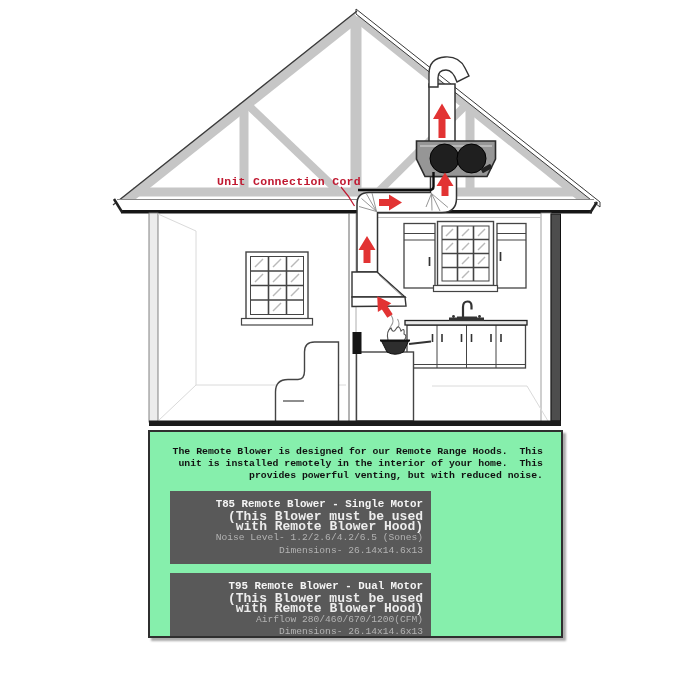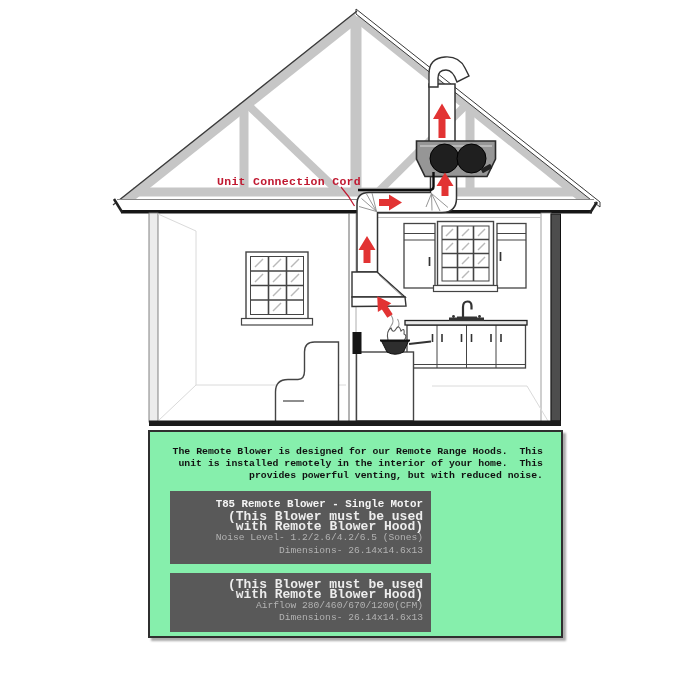--- a/index.html
+++ b/index.html
@@ -214,19 +214,20 @@
   <div class="desc">The Remote Blower is designed for our Remote Range Hoods.  This unit is installed remotely in the interior of your home.  This provides powerful venting, but with reduced noise.</div>
 
   <div class="product-box">
     <div class="product-title">T85 Remote Blower - Single Motor</div>
     <div class="product-req">(This Blower must be used with Remote Blower Hood)</div>
     <div class="product-spec">Noise Level- 1.2/2.6/4.2/6.5 (Sones)</div>
     <div class="product-spec">Dimensions- 26.14x14.6x13</div>
   </div>
 
   <div class="product-box">
+    <div class="product-title">T95 Remote Blower - Dual Motor</div>
     <div class="product-req">(This Blower must be used with Remote Blower Hood)</div>
     <div class="product-spec">Airflow 280/460/670/1200(CFM)</div>
     <div class="product-spec">Dimensions- 26.14x14.6x13</div>
   </div>
 </div>
 
 </div>
 
 </body></html>

